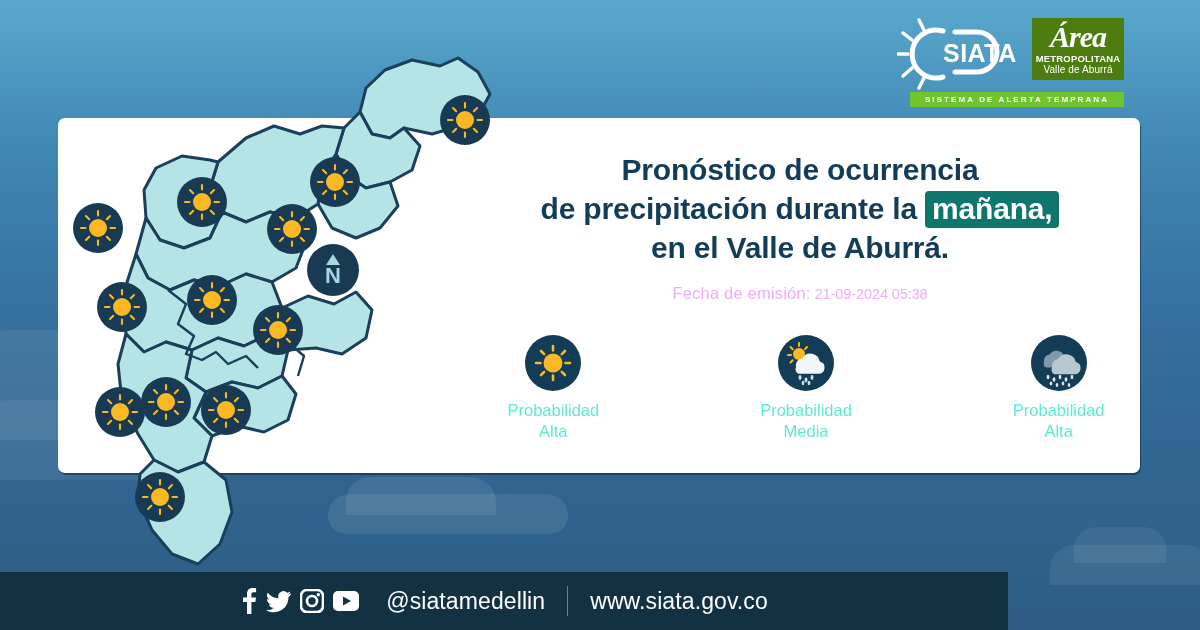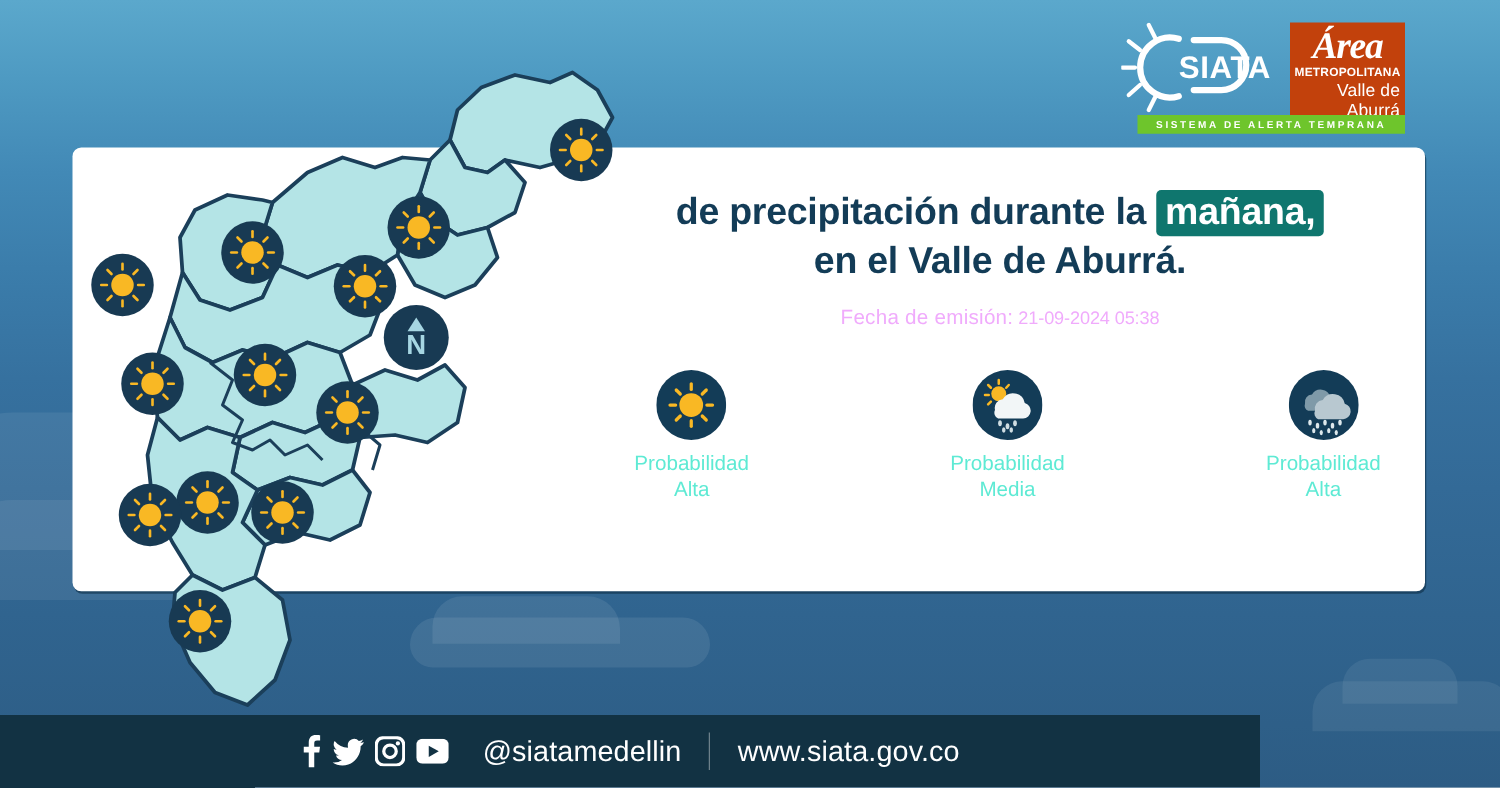--- a/index.html
+++ b/index.html
@@ -46,34 +46,34 @@
   }
 
   
   #logos {
     position:absolute; right:76px; top:18px;
     display:flex; align-items:flex-start; gap:13px; z-index:30;text-align:right;
   }
   #siataLogo { position:relative; width:122px; height:72px; }
   #siataLogo svg { display:block; }
   #amvaBox {
-    width:92px; background:#c2410c; padding:4px 4px 5px;
+    width:92px; background:#4d7c0f; padding:4px 4px 5px;
     display:flex; flex-direction:column; align-items:center;
   }
   #amvaBox .amva-script {
     font-family:"Liberation Serif", serif;
     font-style:italic; font-weight:bold;
     font-size:30px; color:#fff; line-height:1.0;
     letter-spacing:-1px;
   }
   #amvaBox .amva-l1 {
     font-size:9.5px; font-weight:bold; color:#fff;
     letter-spacing:.2px; margin-top:1px;
   }
-  #amvaBox .amva-l2 { font-size:14px; color:#fff; letter-spacing:.1px; }
+  #amvaBox .amva-l2 { font-size:10px; color:#fff; letter-spacing:.1px; }
   #tagline {
     position:absolute; right:76px; top:92px;
     width:214px; height:15px; background:#6ec52c;
     display:flex; align-items:center; justify-content:center;
     color:#fff; font-size:8px; font-weight:bold; letter-spacing:2.1px;
     z-index:30;
   }
 
   
   #card {
@@ -385,20 +385,21 @@
       <circle cx="0" cy="0" r="26"></circle>
       <polygon points="0,-16 -7,-5 7,-5"></polygon>
       <text x="0" y="13">N</text>
     </g>
   </svg>
 </div>
 
 <div id="panel">
 
   <div id="title">
+    <div>Pronóstico de ocurrencia</div>
     <div>
       <span>de precipitación durante la</span>
       <span class="hl">mañana,</span>
     </div>
     <div>en el Valle de Aburrá.</div>
   </div>
 
   <div id="dateRow">
     <span class="dlabel">Fecha de emisión:</span><span class="dval">21-09-2024 05:38</span>
   </div>

